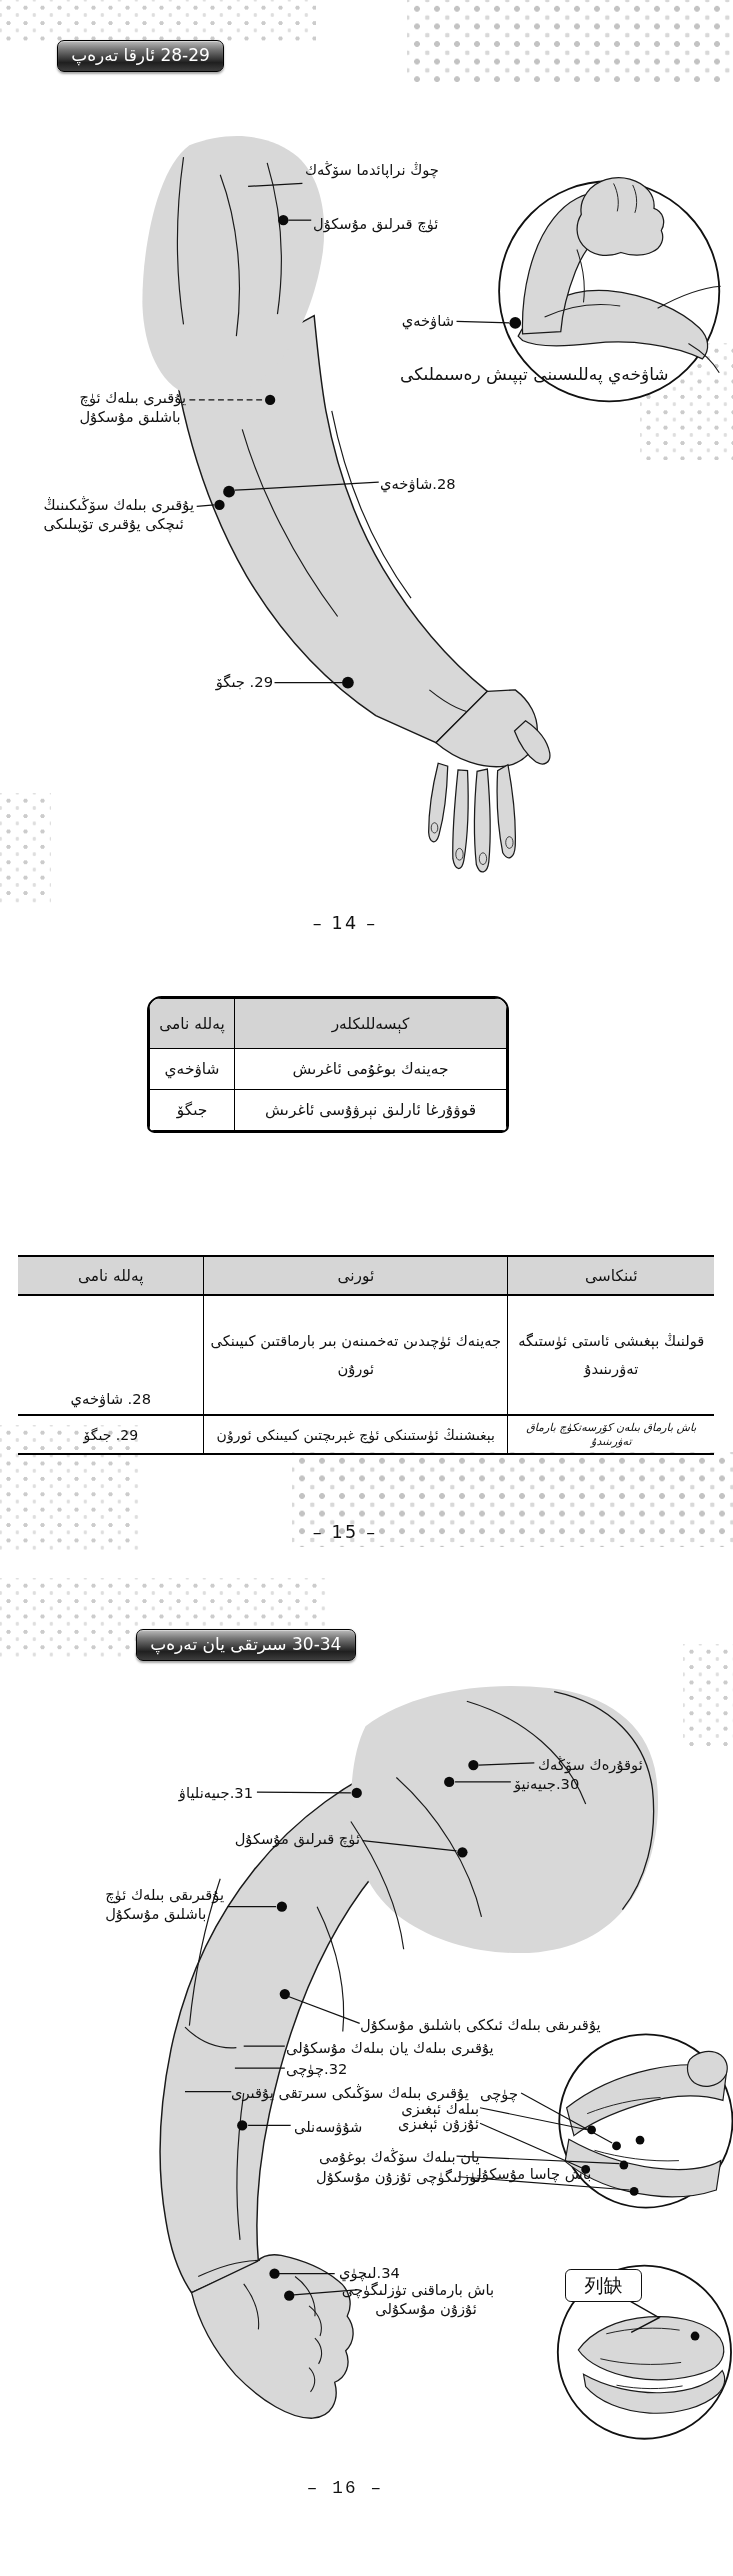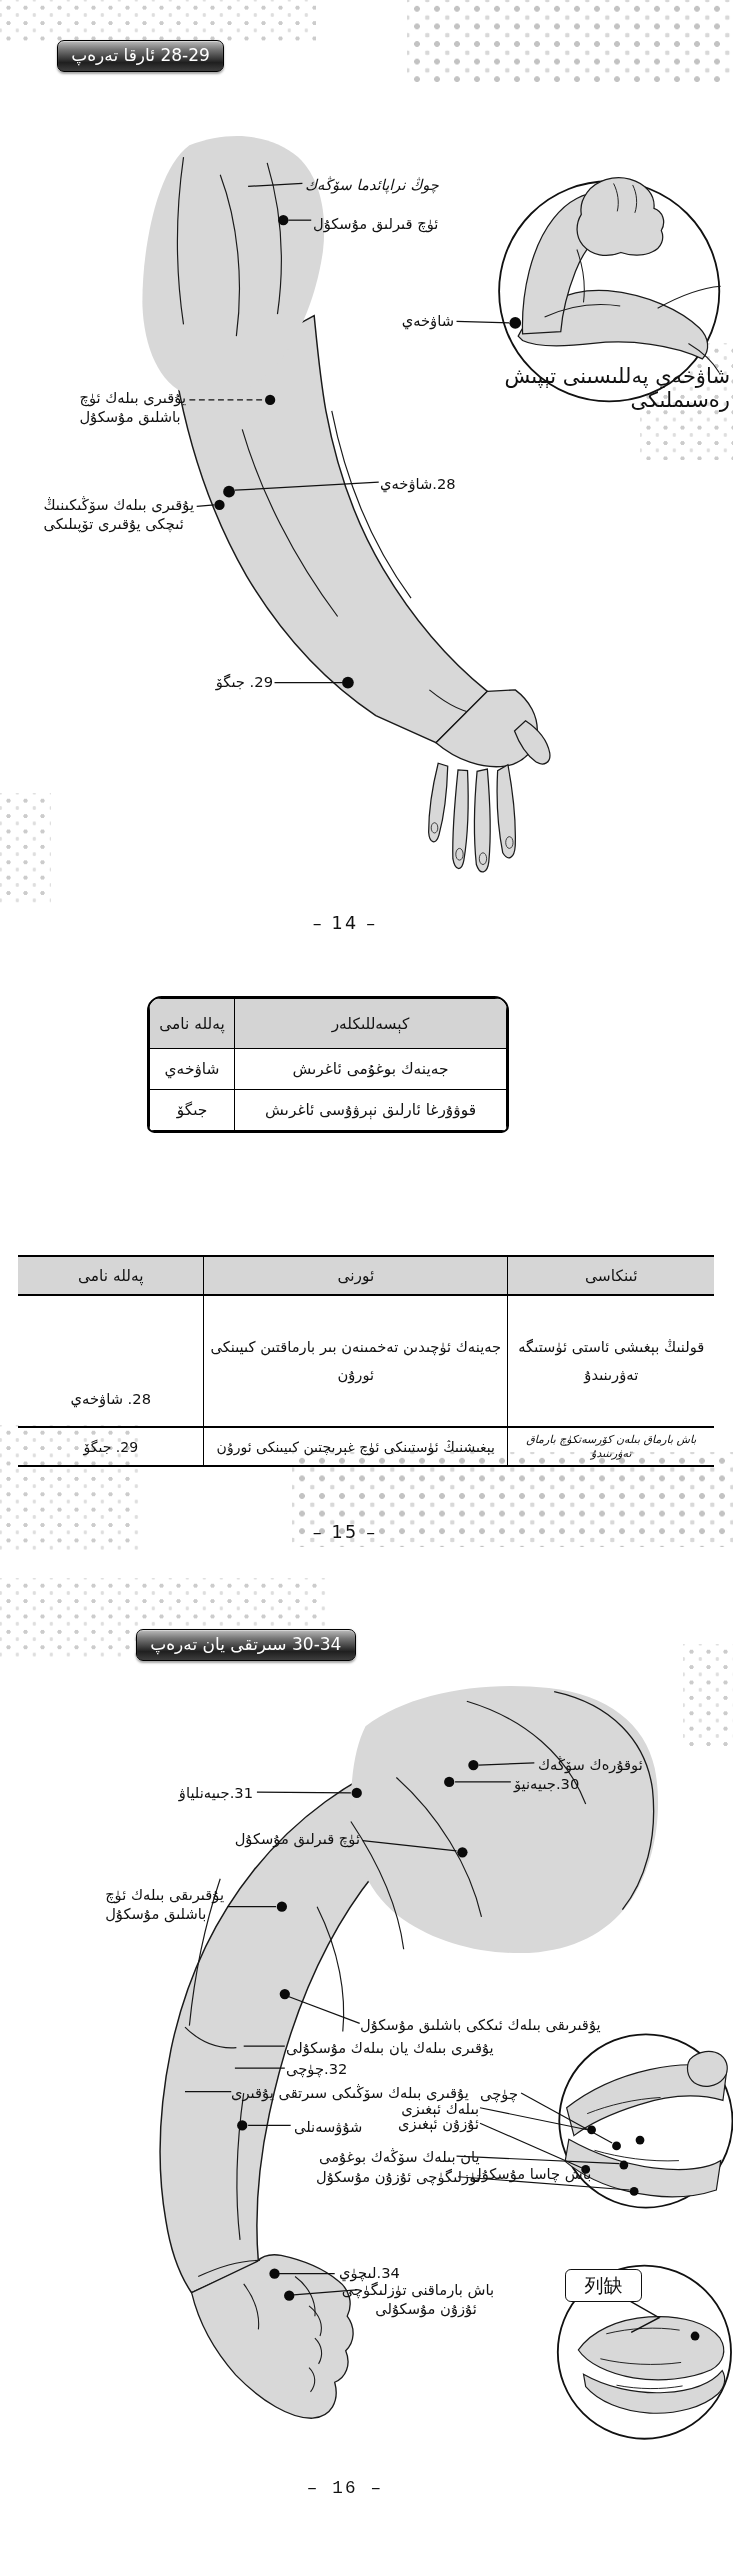--- a/index.html
+++ b/index.html
@@ -12,41 +12,41 @@
   .dots.big{background-image:radial-gradient(circle,#c3c3c3 2.6px,rgba(0,0,0,0) 3.2px),
                             radial-gradient(circle,#d8d8d8 2.1px,rgba(0,0,0,0) 2.6px);
             background-size:20px 17.6px,20px 17.6px;background-position:0 0,10.3px 8.8px;}
   svg.art{position:absolute;left:0;top:0;}
   .badge{position:absolute;padding:3.7px 13.2px 5.9px 13.2px;border-radius:7px;border:1.5px solid #000;
          background:linear-gradient(180deg,#bcbcbc 0%,#777 28%,#1f1f1f 72%,#3d3d3d 100%);
          color:#fff;font-size:17px;direction:rtl;white-space:nowrap;
          box-shadow:0 1.5px 2.2px rgba(0,0,0,.35), inset 0 0.7px 0.7px rgba(255,255,255,.55);}
   .lbl{position:absolute;font-size:14.7px;direction:rtl;white-space:nowrap;line-height:1.3;}
   .lbl.r{text-align:left;}
-  .caption{position:absolute;font-size:21px;direction:rtl;text-align:right;}
+  .caption{position:absolute;font-size:17px;direction:rtl;text-align:left;}
   .pgnum{position:absolute;left:0;width:690px;text-align:center;font-size:17.6px;letter-spacing:2.2px;}
   
   .t1wrap{position:absolute;left:147px;top:996px;width:358px;border:2.2px solid #000;
           border-radius:14.7px 14.7px 7.3px 7.3px;overflow:hidden;background:#fff;}
   .t1wrap table{width:100%;border-collapse:collapse;direction:ltr;}
   .t1wrap th,.t1wrap td{border:1.2px solid #000;text-align:center;direction:rtl;font-size:15.4px;}
   .t1wrap th{background:#d4d4d4;height:47px;font-weight:normal;}
   .t1wrap td{height:38px;}
   .t1wrap .c1{width:82px;}
   
   .t2wrap{position:absolute;left:18.3px;top:1255px;width:696px;}
   .t2wrap table{width:100%;border-collapse:collapse;direction:ltr;
                 border-top:2.9px double #000;border-bottom:2.9px double #000;}
   .t2wrap th,.t2wrap td{direction:rtl;text-align:center;font-weight:normal;}
   .t2wrap th{background:#d6d6d6;height:35px;font-size:15.4px;}
   .t2wrap .v{border-left:1.3px solid #000;}
   .t2wrap thead tr{border-bottom:2.9px double #000;}
   .t2wrap tbody tr.r1{border-bottom:2.2px double #000;}
   .t2wrap tbody tr.r1 td{height:116px;font-size:14.7px;line-height:1.9;}
-  .t2wrap tbody tr.r1 td.nm{vertical-align:bottom;padding-bottom:13px;}
+  .t2wrap tbody tr.r1 td.nm{vertical-align:bottom;padding-bottom:1px;}
   .t2wrap tbody tr.r2 td{height:35px;font-size:14px;}
   .t2wrap tbody tr.r2 td.small{font-size:11px;line-height:1.25;font-style:italic;}
   .lqbox{position:absolute;left:565px;top:2269px;width:75px;height:31px;border:1.6px solid #111;
          border-radius:5.9px;background:#fff;display:flex;align-items:center;justify-content:center;
          font-size:19px;}
 </style>
 </head>
 <body>
 
 <div id="stage">
@@ -182,21 +182,21 @@
       <path d="M 826,3180 C 858,3172 894,3170 926,3175" fill="none" stroke="#1a1a1a" stroke-width="1.3"></path>
       <path d="M 818,3214 C 852,3222 892,3224 928,3219" fill="none" stroke="#1a1a1a" stroke-width="1.3"></path>
       <path d="M 840,3250 C 870,3256 902,3256 930,3251" fill="none" stroke="#1a1a1a" stroke-width="1.3"></path>
       <circle cx="947" cy="3183" r="6" fill="#0a0a0a"></circle>
       <path d="M 856,3134 L 898,3158 L 860,3178" stroke="#111" stroke-width="2" fill="none"></path>
     </g>
   </svg>
 
   <div class="badge" style="left:57px;top:40px;">28-29 ئارقا تەرەپ</div>
 
-  <div class="lbl" style="left:305px;top:175px;font-style:italic;">چوڭ نراپائدما سۆڭەك</div>
+  <div class="lbl" style="left:305px;top:160px;">چوڭ نراپائدما سۆڭەك</div>
   <div class="lbl" style="left:313px;top:214px;">ئۈچ قىرلىق مۇسكۇل</div>
   <div class="lbl r" style="right:548px;top:388px;">
     <div>يۇقىرى بىلەك ئۈچ</div>
     <div>باشلىق مۇسكۇل</div>
   </div>
   <div class="lbl" style="left:380px;top:474px;">28.شاۋخەي</div>
   <div class="lbl r" style="right:540px;top:495px;">
     <div>يۇقىرى بىلەك سۆڭىكىنىڭ</div>
     <div>ئىچكى يۇقىرى تۆپىلىكى</div>
   </div>

